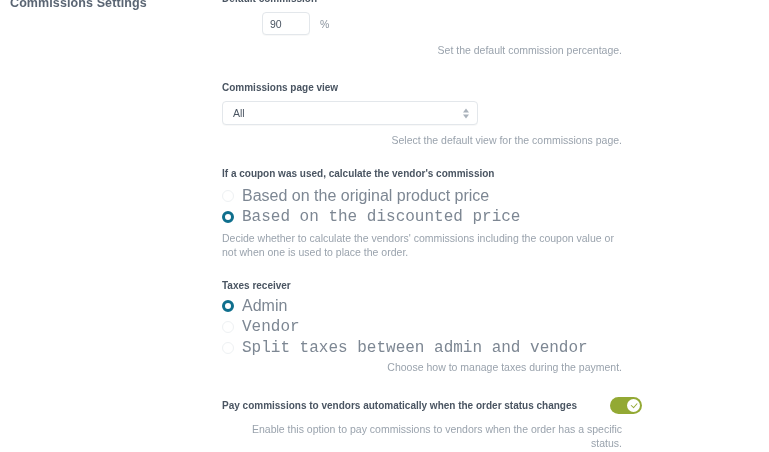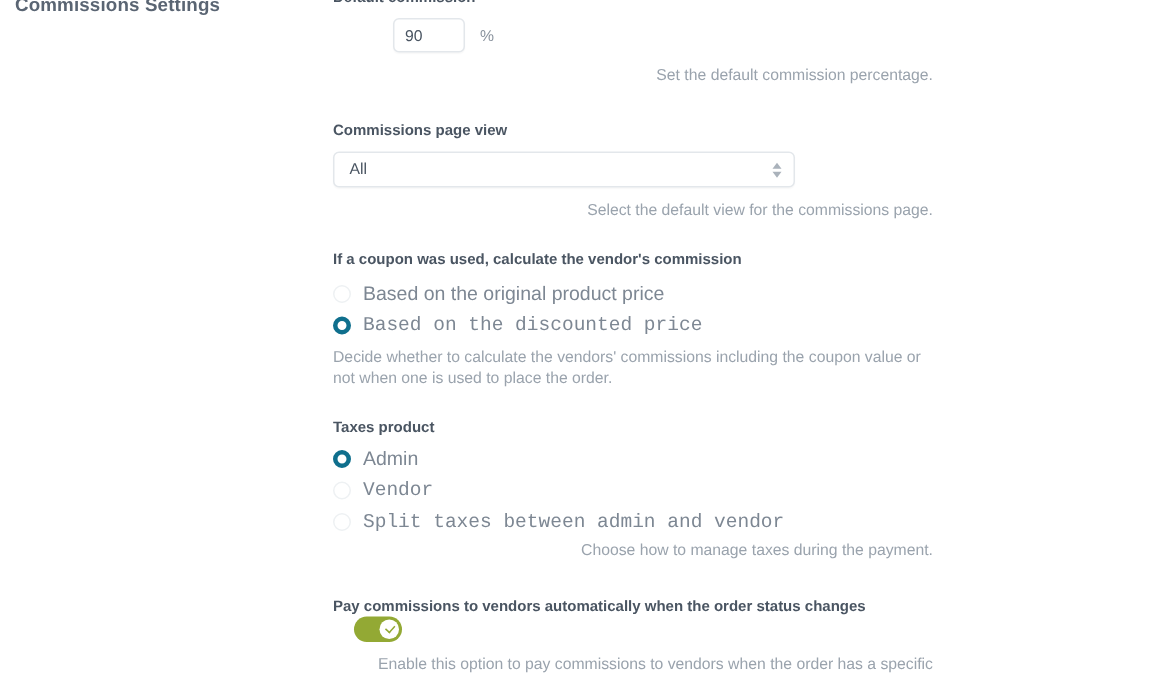--- a/index.html
+++ b/index.html
@@ -86,21 +86,21 @@
   }
   .suffix {
     font-size: 10.5px;
     color: #8a939e;
     margin-left: 10px;
   }
 
   
   .select-wrap {
     position: relative;
-    width: 308px;
+    width: 256px;
     height: 24px;
     margin-top: 6px;
   }
   .select-box {
     width: 100%;
     height: 100%;
     box-sizing: border-box;
     border: 1px solid #e3e7eb;
     border-radius: 4px;
     background: #fff;
@@ -133,21 +133,21 @@
   .chev.up   { border-bottom: 4px solid #aab2bb; }
   .chev.down { border-top: 4px solid #aab2bb; }
 
   
   .opt-row {
     display: flex;
     align-items: center;
     height: 17px;
   }
   .opt-label {
-    font-size: 13px;
+    font-size: 16px;
     color: #7d8793;
     margin-left: 8px;
     line-height: 12px;
   }
 
   .radio {
     width: 12px;
     height: 12px;
     border-radius: 50%;
     box-sizing: border-box;
@@ -157,23 +157,22 @@
   }
   .radio.checked {
     border: 3.5px solid #0f6f8d;
     background: #ffffff;
     box-shadow: inset 0 0 0 1.5px #ffffff;
   }
 
   
   .toggle-row {
     display: flex;
-    align-items: flex-start;
+    align-items: center;
     justify-content: space-between;
-    flex-direction: column;
   }
   .toggle-row .field-label { flex: 1 1 auto; }
   .toggle {
     position: relative;
     width: 32px;
     height: 17px;
     border-radius: 9px;
     background: #93a934;
     flex: 0 0 auto;
     margin-left: 14px;
@@ -248,21 +247,21 @@
         <span class="opt-label">Based on the original product price</span>
       </div>
       <div class="opt-row mt2">
         <span class="radio checked"></span>
         <span class="opt-label">Based on the discounted price</span>
       </div>
       <div class="help-text mt6">Decide whether to calculate the vendors' commissions including the coupon value or not when one is used to place the order.</div>
     </div>
 
     <div class="mt20">
-      <div class="field-label">Taxes product</div>
+      <div class="field-label">Taxes receiver</div>
       <div class="opt-row mt4">
         <span class="radio checked"></span>
         <span class="opt-label">Admin</span>
       </div>
       <div class="opt-row mt2">
         <span class="radio"></span>
         <span class="opt-label">Vendor</span>
       </div>
       <div class="opt-row mt2">
         <span class="radio"></span>

